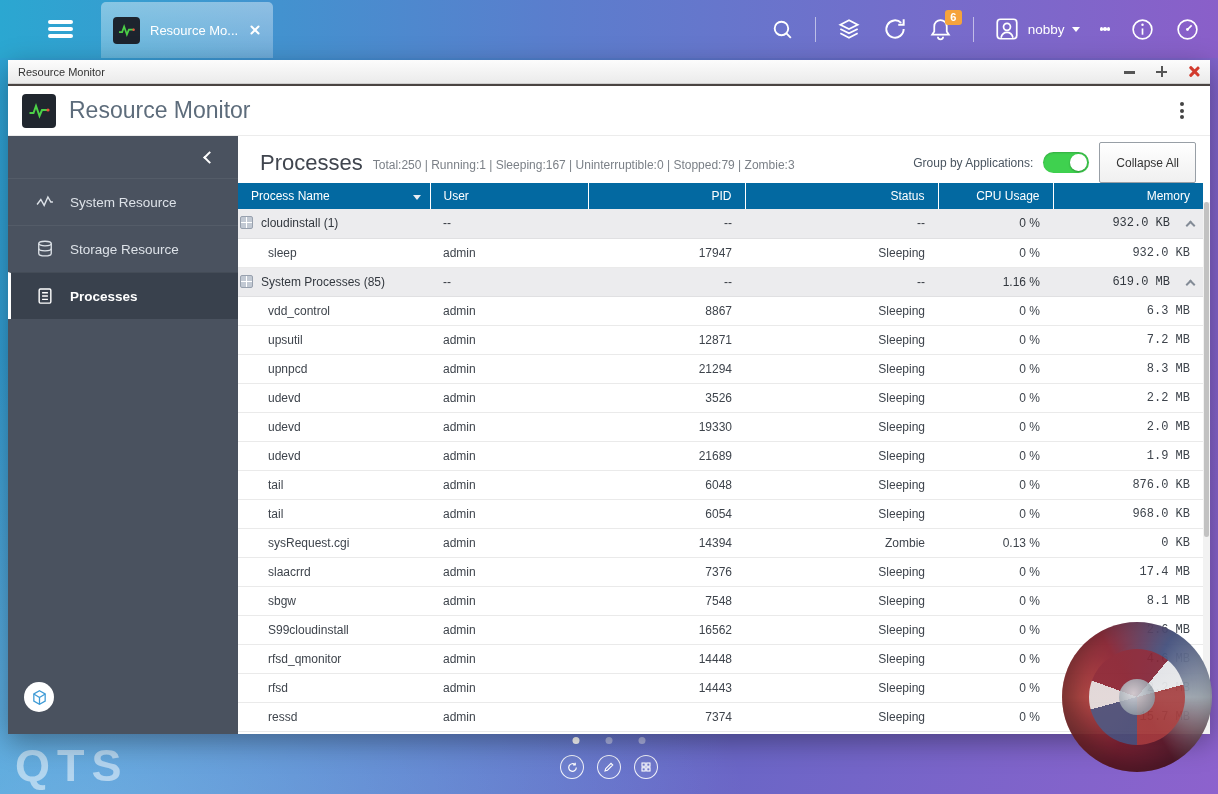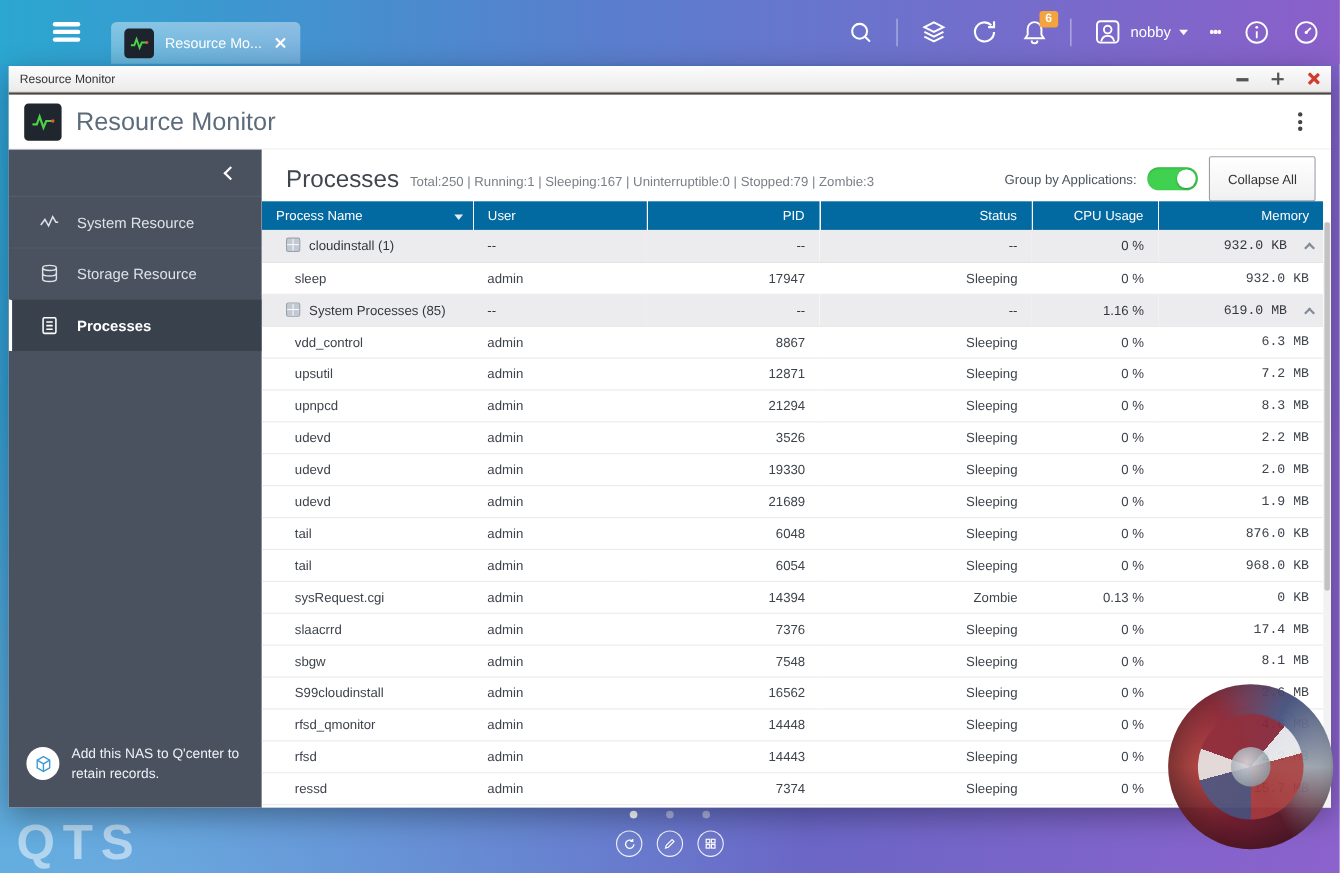--- a/index.html
+++ b/index.html
@@ -10,21 +10,21 @@
     background:
       radial-gradient(ellipse at 6% 108%, rgba(190,225,255,.38), transparent 42%),
       linear-gradient(105deg, #2da4d4 0%, #4b82cc 35%, #6a66c6 65%, #8d62cd 100%); }
 
   
   .topbar { position: absolute; top: 0; left: 0; right: 0; height: 58px;
     background: linear-gradient(90deg, var(--topbar-start,#2ba7d1), #5a7ecd 45%, var(--topbar-end,#8a5fc9));
     display: flex; align-items: center; padding: 0 18px 0 48px; }
   .hamburger { background: none; border: none; cursor: pointer; }
   .hamburger span { display: block; width: 25px; height: 3.5px; background: #fff; border-radius: 2px; margin: 3.5px 0; }
-  .tab { align-self: flex-end; height: 38px; min-width: 172px; margin-left: 28px;
+  .tab { align-self: flex-end; height: 56px; min-width: 172px; margin-left: 28px;
     display: flex; align-items: center; gap: 10px; padding: 0 12px;
     border-radius: 5px 5px 0 0; cursor: pointer;
     background: linear-gradient(rgba(250,252,255,.42), rgba(250,252,255,.24)); }
   .tab-ico { width: 27px; height: 27px; background: #1d242e; border-radius: 4px;
     display: flex; align-items: center; justify-content: center; }
   .tab-label { color: #fff; font-size: 13px; white-space: nowrap; flex: 1; }
   .x-icon { position: relative; width: 12px; height: 12px; display: inline-block; cursor: pointer; }
   .x-icon::before, .x-icon::after { content: ""; position: absolute; left: 5px; top: 0;
     width: 2px; height: 12px; background: #fff; border-radius: 1px; }
   .x-icon::before { transform: rotate(45deg); } .x-icon::after { transform: rotate(-45deg); }
@@ -101,21 +101,21 @@
     padding: 0 13px; border-right: 1px solid rgba(255,255,255,.25); text-align: left; position: relative; }
   thead th:last-child { border-right: none; }
   th.num, td.num { text-align: right; }
   .sort-caret { position: absolute; right: 9px; top: 12px; width: 0; height: 0;
     border-left: 4px solid transparent; border-right: 4px solid transparent; border-top: 5px solid #e8ecf2; }
   tbody td { height: 29px; font-size: 12px; color: #3e444c; padding: 0 13px;
     border-bottom: 1px solid #eaeaea; white-space: nowrap; overflow: hidden; }
   tr.prow { cursor: default; }
   tr.group td { background: #ececee; color: #33383f; border-bottom-color: #e0e0e2; }
   .c-name { padding-left: 30px; }
-  tr.group .c-name { padding-left: 22px; }
+  tr.group .c-name { padding-left: 2px; }
   .grp-ico { display: inline-block; width: 13px; height: 13px; margin-right: 8px; vertical-align: -2px;
     border: 1px solid #98a1ae; border-radius: 2px; background-color: #c2c9d3;
     background-image: linear-gradient(#fff 1px, transparent 1px), linear-gradient(90deg,#fff 1px, transparent 1px);
     background-size: 6px 6px; background-position: -1px -1px; }
   .c-mem { position: relative; font-family: Liberation Mono, monospace; }
   tr.group .c-mem .val { margin-right: 20px; }
   .chev-up { position: absolute; right: 9px; top: 13px; width: 7px; height: 7px;
     border-left: 2px solid #838b96; border-top: 2px solid #838b96; transform: rotate(45deg); cursor: pointer; }
 
   .vscroll { position: absolute; top: 66px; right: 0; bottom: 0; width: 7px; background: #f2f2f2; }
@@ -280,21 +280,20 @@
           <span>Processes</span>
         </div>
 
         <div class="qcenter">
           <span class="qc-ico">
             <svg width="17" height="17" viewBox="0 0 24 24" fill="none" stroke="#3e9bd6" stroke-width="1.8">
               <path d="M12 2.5l8 4.5v10l-8 4.5-8-4.5V7z"></path>
                 <path d="M12 12l8-5M12 12L4 7M12 12v9.5"></path>
             </svg>
           </span>
-          <p>Add this NAS to Q'center to retain records.</p>
         </div>
       </aside>
 
       <section class="main">
         <div class="mainbar">
           <h2 class="main-title">Processes</h2>
           <span class="stats">Total:250 | Running:1 | Sleeping:167 | Uninterruptible:0 | Stopped:79 | Zombie:3</span>
           <div class="controls">
             <span>Group by Applications:</span>
             <span class="toggle">

